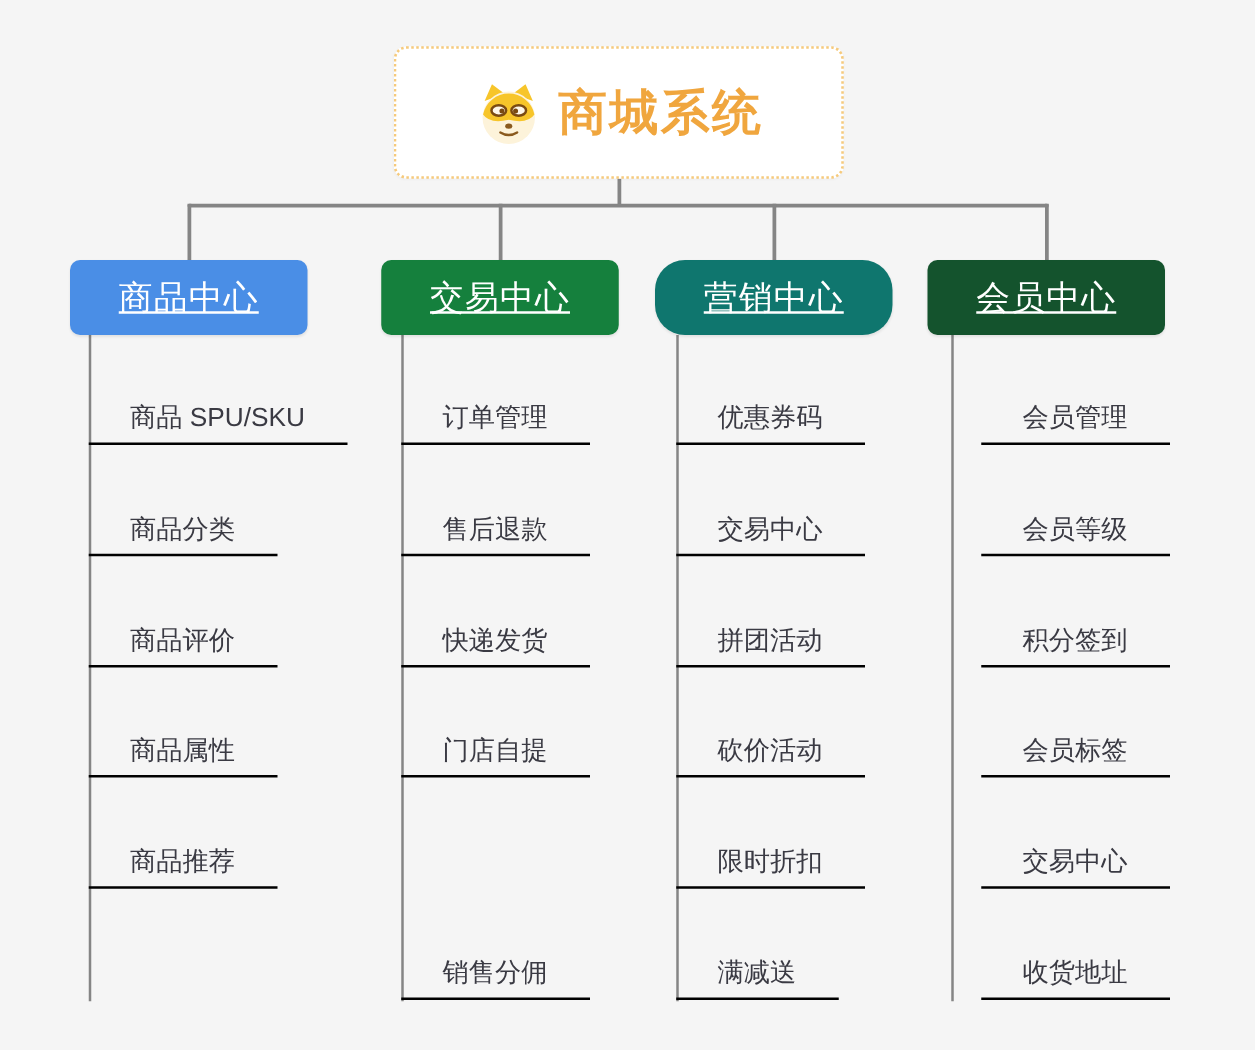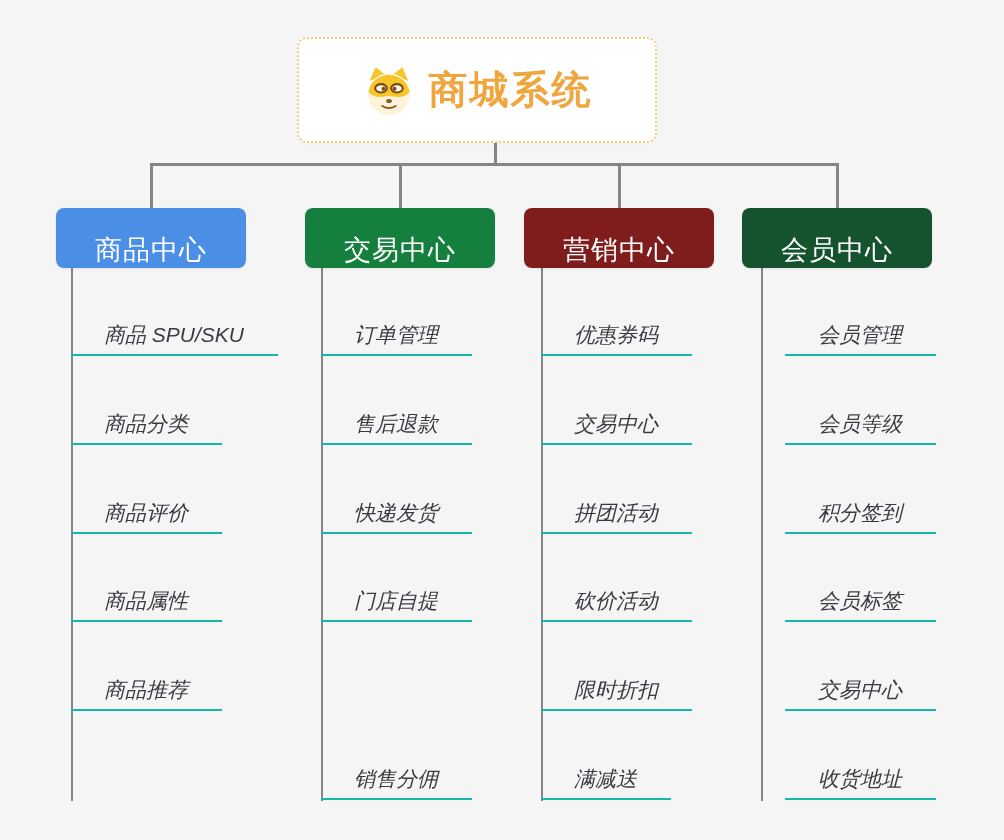--- a/index.html
+++ b/index.html
@@ -16,45 +16,45 @@
   .line { position:absolute; background:#858585; }
   .stem  { left:494px; top:143px; width:3px;  height:21px; }
   .bus   { left:150px; top:163px; width:689px; height:3px; border-radius:2px; }
   .drop  { top:163px; width:3px; height:46px; }
   .drop1 { left:150px; } .drop2 { left:399px; } .drop3 { left:618px; } .drop4 { left:836px; }
   .spine { top:268px; width:2px; height:533px; }
   .spine1{ left:71px; } .spine2{ left:321px; } .spine3{ left:541px; } .spine4{ left:761px; }
 
   
   .root {
-    position:absolute; left:297px; top:37px; width:360px; height:106px;
+    position:absolute; left:315px; top:37px; width:360px; height:106px;
     background:#ffffff; border:2px dotted #f6ca7c; border-radius:10px;
     display:flex; align-items:center; justify-content:center; gap:13px;
     box-shadow:0 1px 2px rgba(0,0,0,0.03);
   }
   .root-title {
     font-size:39px; font-weight:bold; letter-spacing:2px; color:#f0a63e;
   }
 
   
   .branch-head {
     position:absolute; top:208px; width:190px; height:60px;
     border-radius:8px; color:#ffffff; font-size:27px; letter-spacing:1px;
-    display:flex; align-items:flex-end; justify-content:center;
+    display:flex; align-items:center; justify-content:center;
     box-shadow:0 1px 2px rgba(0,0,0,0.08);
+    text-decoration:underline;
   }
   .bh1 { left:56px; } .bh2 { left:305px; } .bh3 { left:524px; } .bh4 { left:742px; }
 
   
   .leaf {
     position:absolute; white-space:nowrap; width:max-content;
     font-size:21px; line-height:25px; color:#3a3a43;
     padding:0 34px 7px 33px;
-    border-bottom:2px solid #14b8a6;
-    font-style:italic;
+    border-bottom:2px solid #000000;
   }
   .col1 { left:71px; } .col2 { left:321px; } .col3 { left:541px; } .col4 { left:761px;margin-left:24px; }
   .row0 { top:322px; } .row1 { top:411px; } .row2 { top:500px; }
   .row3 { top:588px; } .row4 { top:677px; } .row5 { top:766px; }
 </style>
 </head>
 <body>
 
 <div class="stage">
 
@@ -86,21 +86,21 @@
     </span>
     <span class="root-title">商城系统</span>
   </div>
 
   <div class="branch-head bh1" style="background: rgb(74, 142, 230);">
     <span>商品中心</span>
   </div>
   <div class="branch-head bh2" style="background: #15803d;">
     <span>交易中心</span>
   </div>
-  <div class="branch-head bh3" style="background: #7f1d1d;">
+  <div class="branch-head bh3" style="background: #0f766e; border-radius: 24px;">
     <span>营销中心</span>
   </div>
   <div class="branch-head bh4" style="background: #14532d;">
     <span>会员中心</span>
   </div>
 
   <div class="leaf col1 row0">商品 SPU/SKU</div>
   <div class="leaf col1 row1">商品分类</div>
   <div class="leaf col1 row2">商品评价</div>
   <div class="leaf col1 row3">商品属性</div>

